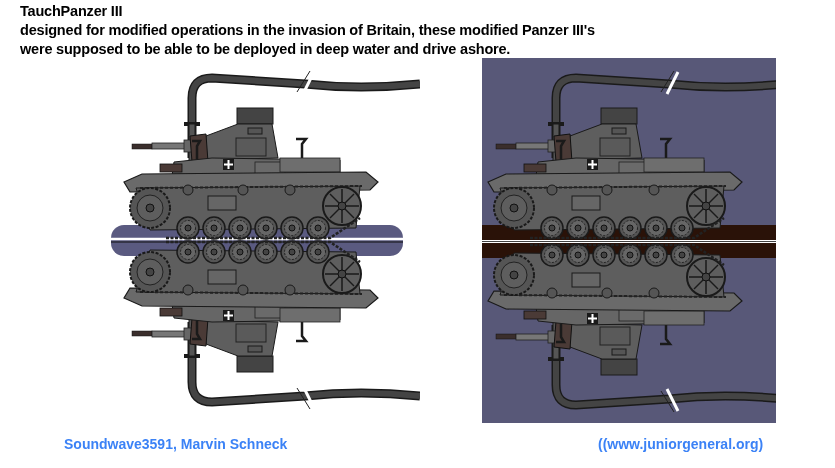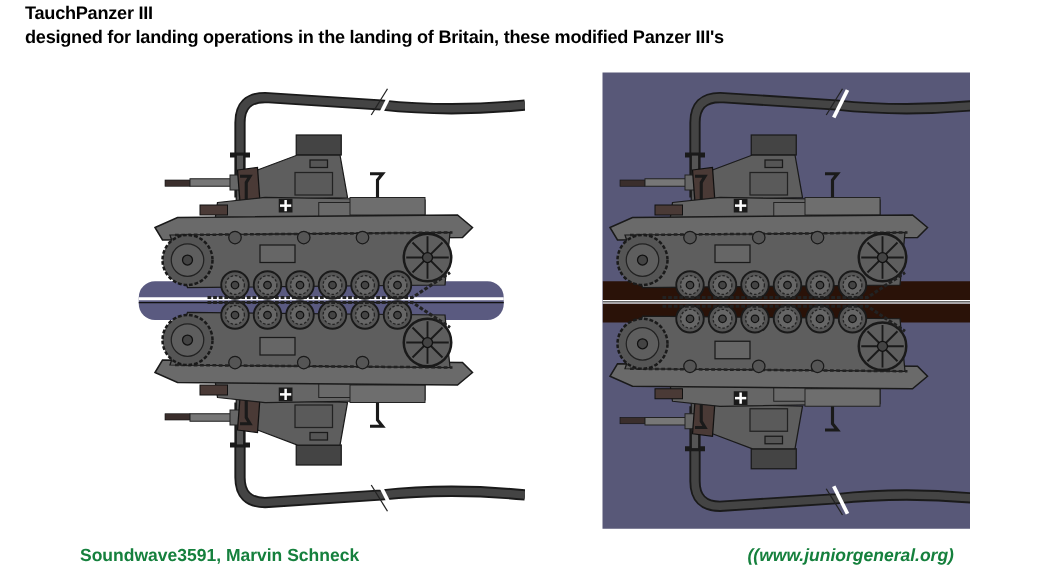--- a/index.html
+++ b/index.html
@@ -1,31 +1,32 @@
 <!DOCTYPE html>
 <html><head>
 <meta charset="utf-8">
 <style>
   html,body{margin:0;padding:0;background:#ffffff;}
   body{width:835px;height:468px;position:relative;overflow:hidden;font-family:"Liberation Sans",sans-serif;}
   .title{position:absolute;left:20px;top:2px;font-weight:bold;font-size:14.5px;line-height:19px;color:#000;white-space:nowrap;letter-spacing:-0.2px;}
-  .credit{position:absolute;top:436px;font-weight:bold;font-size:14px;color:#15803d;white-space:nowrap;}
+  .credit{position:absolute;top:436px;font-weight:bold;font-size:14px;color:#3b82f6;white-space:nowrap;}
   .credit.left{left:64px;}
-  .credit.right{left:598px;font-style:italic;}
+  .credit.right{left:598px;}
   .panel{position:absolute;}
   #left-panel{left:100px;top:58px;width:320px;height:362px;}
   #right-panel{left:482px;top:58px;width:294px;height:365px;background:#585878;overflow:hidden;}
   svg{position:absolute;left:0;top:0;}
 </style>
 </head>
 <body>
 
 <div class="title">
   <div>TauchPanzer III</div>
-  <div>designed for landing operations in the landing of Britain, these modified Panzer III's</div>
+  <div>designed for modified operations in the invasion of Britain, these modified Panzer III's</div>
+  <div>were supposed to be able to be deployed in deep water and drive ashore.</div>
 </div>
 
 <svg width="0" height="0" style="position:absolute">
   <defs>
     <g id="wheel">
       <circle r="11" fill="#555" stroke="#1a1a1a" stroke-width="1.5"></circle>
       <circle r="7.5" fill="#666" stroke="#222" stroke-width="1" stroke-dasharray="2 1.5"></circle>
       <circle r="3" fill="#444" stroke="#111" stroke-width="1"></circle>
     </g>
     <g id="tank">

